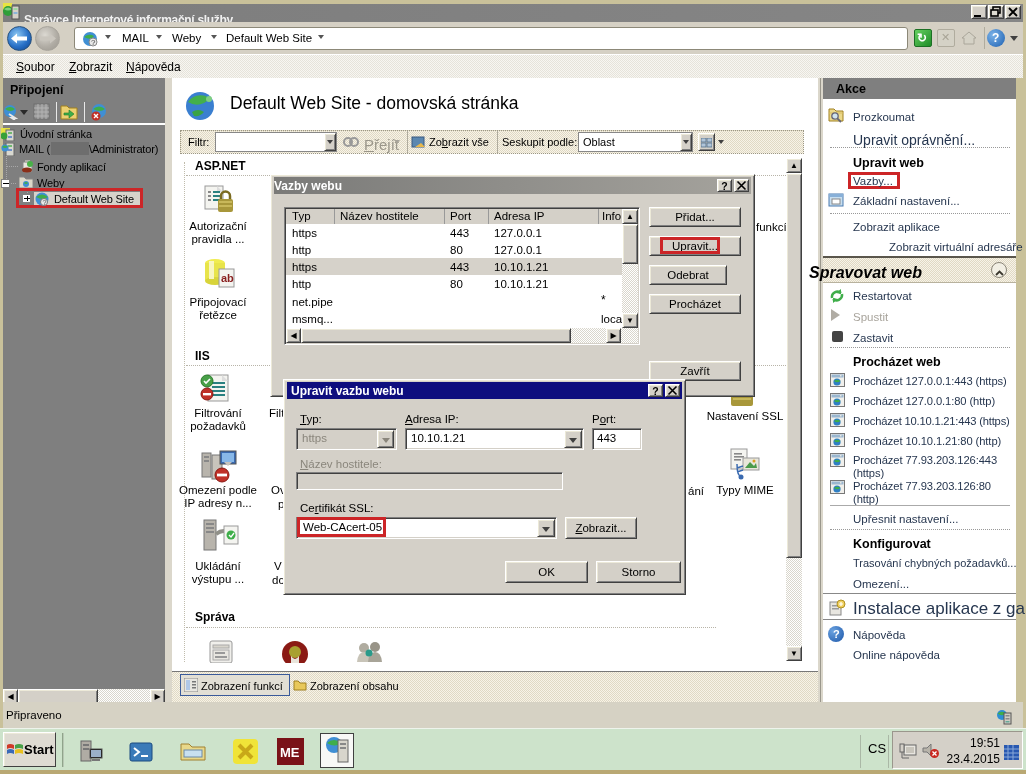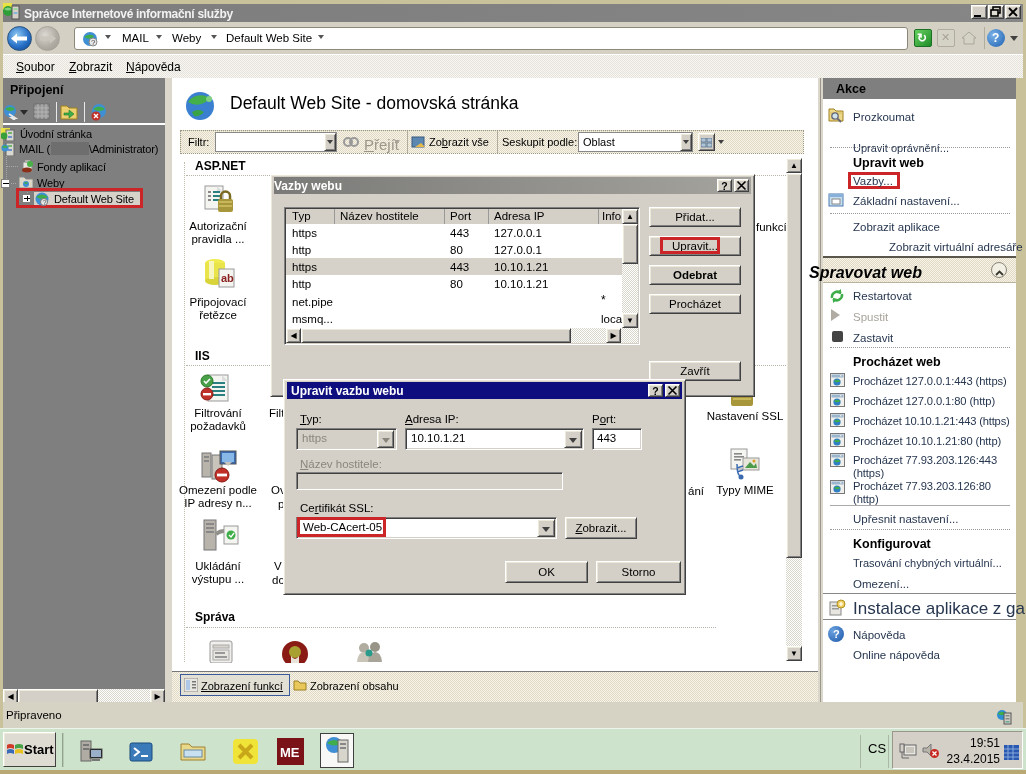--- a/index.html
+++ b/index.html
@@ -24,21 +24,21 @@
 <div class="abs" style="left:3px;top:3px;width:18px;height:18px;">
   <svg width="18" height="18">
       <rect x="0" y="0" width="9" height="7" fill="#e8e342"></rect>
       <circle cx="5" cy="8" r="5" fill="#2e9e38"></circle>
       <path d="M1 6 Q5 3 9 6 Q5 9 1 6" fill="#7fd080"></path>
       <rect x="9" y="3" width="7" height="13" fill="#d4d0c8" stroke="#555" stroke-width="1"></rect>
       <rect x="10.5" y="5" width="4" height="2" fill="#9fd89f"></rect>
       <rect x="10.5" y="9" width="4" height="2" fill="#8ab4d8"></rect>
     </svg>
 </div>
-<div class="abs" style="left:24px;top:7px;font-size:12px;font-weight:bold;color:#f2f2f2;letter-spacing:-0.3px;">Správce Internetové informační služby</div>
+<div class="abs" style="left:24px;top:13px;font-size:12px;font-weight:bold;color:#f2f2f2;letter-spacing:-0.3px;">Správce Internetové informační služby</div>
 <div class="abs btn" style="left:971px;top:5px;width:16px;height:14px;"><svg width="14" height="12">
       <rect x="2" y="9" width="7" height="2" fill="#000"></rect>
     </svg></div>
 <div class="abs btn" style="left:988px;top:5px;width:16px;height:14px;"><svg width="14" height="12">
       <rect x="4" y="1" width="7" height="6" fill="none" stroke="#000" stroke-width="1.6"></rect>
       <rect x="2" y="4" width="7" height="6" fill="#dedbd2" stroke="#000" stroke-width="1.6"></rect>
     </svg></div>
 <div class="abs btn" style="left:1005px;top:5px;width:16px;height:14px;"><svg width="14" height="12">
       <path d="M3 2 L11 10 M11 2 L3 10" stroke="#000" stroke-width="1.8"></path>
     </svg></div>
@@ -348,37 +348,37 @@
 
 <div class="abs dithertan" style="left:172px;top:672px;width:646px;height:31px;"></div>
 <div class="abs" style="left:180px;top:674px;width:110px;height:22px;background:#e2dfd5;border:1px solid #3a5a9a;"></div>
 <div class="abs" style="left:184px;top:678px;width:14px;height:14px;"><svg width="14" height="14">
       <rect x="0" y="0" width="14" height="14" fill="#e8e6e0" stroke="#888"></rect>
       <rect x="2" y="2" width="4" height="10" fill="#b0c8e8"></rect>
       <rect x="8" y="3" width="4" height="1.5" fill="#777"></rect>
       <rect x="8" y="6" width="4" height="1.5" fill="#777"></rect>
       <rect x="8" y="9" width="4" height="1.5" fill="#777"></rect>
     </svg></div>
-<div class="abs" style="left:201px;top:680px;font-size:11px;white-space:nowrap;text-decoration:underline;">Zobrazení funkcí</div>
+<div class="abs" style="left:201px;top:680px;font-size:11px;white-space:nowrap;">Zobrazení funkcí</div>
 <div class="abs" style="left:293px;top:678px;width:14px;height:14px;"><svg width="14" height="14">
       <path d="M1 3 L5 3 L7 5 L13 5 L13 12 L1 12 Z" fill="#e8c85a" stroke="#a08020"></path>
     </svg></div>
 <div class="abs" style="left:310px;top:680px;font-size:11px;white-space:nowrap;">Zobrazení obsahu</div>
 
 <div class="abs" style="left:823px;top:78px;width:193px;height:624px;background:#fff;"></div>
 <div class="abs" style="left:823px;top:78px;width:193px;height:21px;background:#7f7f7f;"></div>
 <div class="abs" style="left:836px;top:82px;font-size:12.5px;font-weight:bold;">Akce</div>
 <div class="abs" style="left:828px;top:106px;width:17px;height:17px;"><svg width="17" height="17">
       <path d="M1 3 L6 3 L8 5 L15 5 L15 15 L1 15 Z" fill="#ecd98a" stroke="#a08020"></path>
       <path d="M1 7 L15 7" stroke="#d8bc60"></path>
       <circle cx="7" cy="10" r="3.2" fill="#cfe3ee" stroke="#667" stroke-width="1.3"></circle>
       <path d="M9.3 12.3 L13 16" stroke="#667" stroke-width="1.8"></path>
     </svg></div>
 <div class="abs navy" style="left:853px;top:111px;font-size:11.5px;">Prozkoumat</div>
-<div class="abs navy" style="left:853px;top:132px;font-size:11px;margin-top:10px;">Upravit oprávnění...</div>
+<div class="abs navy" style="left:853px;top:132px;font-size:14px;">Upravit oprávnění...</div>
 <div class="abs" style="left:830px;top:147px;width:180px;border-top:1px dotted #999;"></div>
 <div class="abs" style="left:853px;top:156px;font-size:12.5px;font-weight:bold;">Upravit web</div>
 <div class="abs redbox" style="left:848px;top:172px;width:52px;height:17px;"></div>
 <div class="abs navy" style="left:853px;top:175px;font-size:11.5px;">Vazby...</div>
 <div class="abs" style="left:828px;top:193px;width:16px;height:15px;"><svg width="16" height="15">
       <rect x="1" y="1" width="14" height="12" fill="#c8dff0" stroke="#4a7ab0"></rect>
       <rect x="1" y="1" width="14" height="3" fill="#88b0d8"></rect>
       <rect x="4" y="6" width="8" height="5" fill="#fff" stroke="#888"></rect>
     </svg></div>
 <div class="abs navy" style="left:853px;top:195px;font-size:11.5px;">Základní nastavení...</div>
@@ -450,21 +450,21 @@
       <rect x="1.5" y="1.5" width="12" height="3" fill="#9ab6cf"></rect>
       <rect x="10" y="2" width="1.5" height="1.5" fill="#e8e6e0"></rect>
       <circle cx="7" cy="9" r="3.6" fill="#2f7fc4"></circle>
       <path d="M4 8 Q7 5.5 10.5 8 Q7 10.5 4 8" fill="#3fae4a"></path>
     </svg></div>
 <div class="abs navy" style="left:853px;top:480px;font-size:11.2px;letter-spacing:-0.1px;line-height:13px;">Procházet 77.93.203.126:80<br>(http)</div>
 <div class="abs" style="left:830px;top:505px;width:180px;border-top:1px solid #aaa;"></div>
 <div class="abs navy" style="left:853px;top:513px;font-size:11.5px;">Upřesnit nastavení...</div>
 <div class="abs" style="left:830px;top:529px;width:180px;border-top:1px dotted #999;"></div>
 <div class="abs" style="left:853px;top:537px;font-size:12.5px;font-weight:bold;">Konfigurovat</div>
-<div class="abs navy" style="left:853px;top:557px;font-size:11px;">Trasování chybných virtuální...</div>
+<div class="abs navy" style="left:853px;top:557px;font-size:11px;">Trasování chybných požadavků...</div>
 <div class="abs navy" style="left:853px;top:578px;font-size:11.5px;">Omezení...</div>
 <div class="abs" style="left:823px;top:593px;width:193px;border-top:1px solid #888;"></div>
 <div class="abs" style="left:829px;top:599px;width:17px;height:17px;"><svg width="17" height="17">
       <rect x="1" y="3" width="11" height="13" fill="#e8e6e0" stroke="#888"></rect>
       <rect x="3" y="6" width="7" height="1.5" fill="#999"></rect>
       <rect x="3" y="9" width="7" height="1.5" fill="#999"></rect>
       <circle cx="12" cy="5" r="4" fill="#f0d060" stroke="#b09020"></circle>
       <path d="M12 3 L12 7 M10 5 L14 5" stroke="#fff" stroke-width="1.2"></path>
     </svg></div>
 <div class="abs navy" style="left:853px;top:599px;font-size:17px;">Instalace aplikace z galerie</div>
@@ -517,21 +517,21 @@
 <div class="abs btn" style="left:622px;top:313px;width:16px;height:15px;font-size:8px;line-height:13px;">▼</div>
 <div class="abs btn" style="left:622px;top:224px;width:16px;height:40px;"></div>
 <div class="abs sbtrack" style="left:286px;top:328px;width:352px;height:15px;"></div>
 <div class="abs btn" style="left:286px;top:328px;width:15px;height:15px;font-size:8px;line-height:13px;">◀</div>
 <div class="abs btn" style="left:606px;top:328px;width:15px;height:15px;font-size:8px;line-height:13px;">▶</div>
 <div class="abs btn" style="left:301px;top:328px;width:270px;height:15px;"></div>
 
 <div class="abs btn" style="left:649px;top:207px;width:92px;height:20px;line-height:18px;">Přidat...</div>
 <div class="abs btn" style="left:649px;top:236px;width:92px;height:20px;line-height:18px;">Upravit...</div>
 <div class="abs redbox" style="left:660px;top:237px;width:60px;height:17px;"></div>
-<div class="abs btn" style="left:649px;top:265px;width:92px;height:20px;line-height:18px;font-weight:bold;">Odebrat</div>
+<div class="abs btn" style="left:649px;top:265px;width:78px;height:20px;line-height:18px;">Odebrat</div>
 <div class="abs btn" style="left:649px;top:294px;width:92px;height:20px;line-height:18px;">Procházet</div>
 <div class="abs btn" style="left:649px;top:361px;width:92px;height:20px;line-height:18px;">Zavřít</div>
 
 <div class="abs raised" style="left:283px;top:379px;width:403px;height:216px;background:#d4d0c8;"></div>
 <div class="abs" style="left:287px;top:382px;width:395px;height:17px;background:#0e0e7e;"></div>
 <div class="abs" style="left:291px;top:384px;font-size:12px;font-weight:bold;color:#fff;">Upravit vazbu webu</div>
 <div class="abs btn" style="left:648px;top:384px;width:15px;height:13px;font-size:10.5px;line-height:12px;font-weight:bold;">?</div>
 <div class="abs btn" style="left:665px;top:384px;width:15px;height:13px;"><svg width="13" height="11">
       <path d="M2.5 1.5 L10.5 9.5 M10.5 1.5 L2.5 9.5" stroke="#000" stroke-width="1.6"></path>
     </svg></div>

